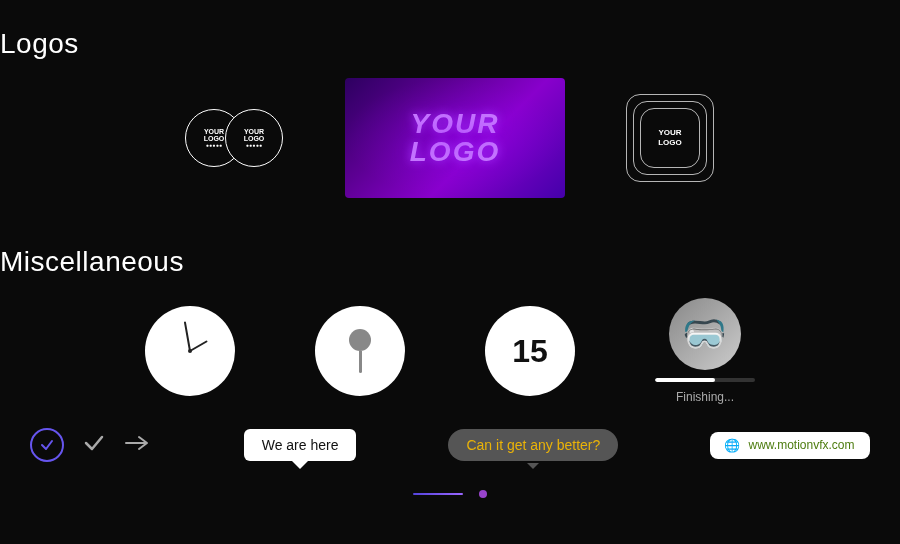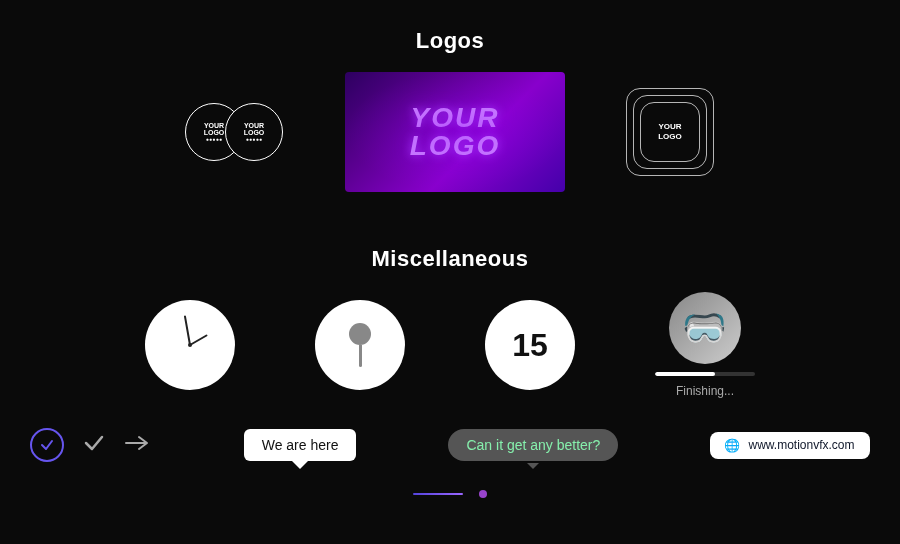--- a/index.html
+++ b/index.html
@@ -8,23 +8,22 @@
       height: 544px;
       background: #0a0a0a;
       font-family: -apple-system, BlinkMacSystemFont, 'Segoe UI', sans-serif;
       color: #fff;
       overflow: hidden;
       position: relative;
     }
 
     
     .section-title {
-      text-align: center;
-      font-size: 22px;
-      font-weight: 700;
+      font-size: 28px;
+      font-weight: 400;
       color: #fff;
       letter-spacing: 0.5px;
     }
 
     
     .logos-section {
       position: absolute;
       top: 28px;
       left: 0; right: 0;
     }
@@ -310,21 +309,21 @@
       left: 50%;
       transform: translateX(-50%);
       border: 8px solid transparent;
       border-top-color: #fff;
       border-bottom: none;
     }
 
     
     .chat-bubble {
       background: #555;
-      color: #86efac;
+      color: #eab308;
       border-radius: 20px;
       padding: 8px 18px;
       font-size: 14px;
       font-weight: 400;
       position: relative;
     }
     .chat-bubble::after {
       content: '';
       position: absolute;
       bottom: -8px;
@@ -344,21 +343,21 @@
       align-items: center;
       gap: 8px;
       width: 160px;
     }
     .url-globe {
       color: #555;
       font-size: 13px;
     }
     .url-text {
       font-size: 12px;
-      color: #0f172a;
+      color: #4d7c0f;
       font-weight: 400;
     }
 
     
     .bottom-deco {
       position: absolute;
       top: 490px;
       left: 0; right: 0;
       display: flex;
       align-items: center;

